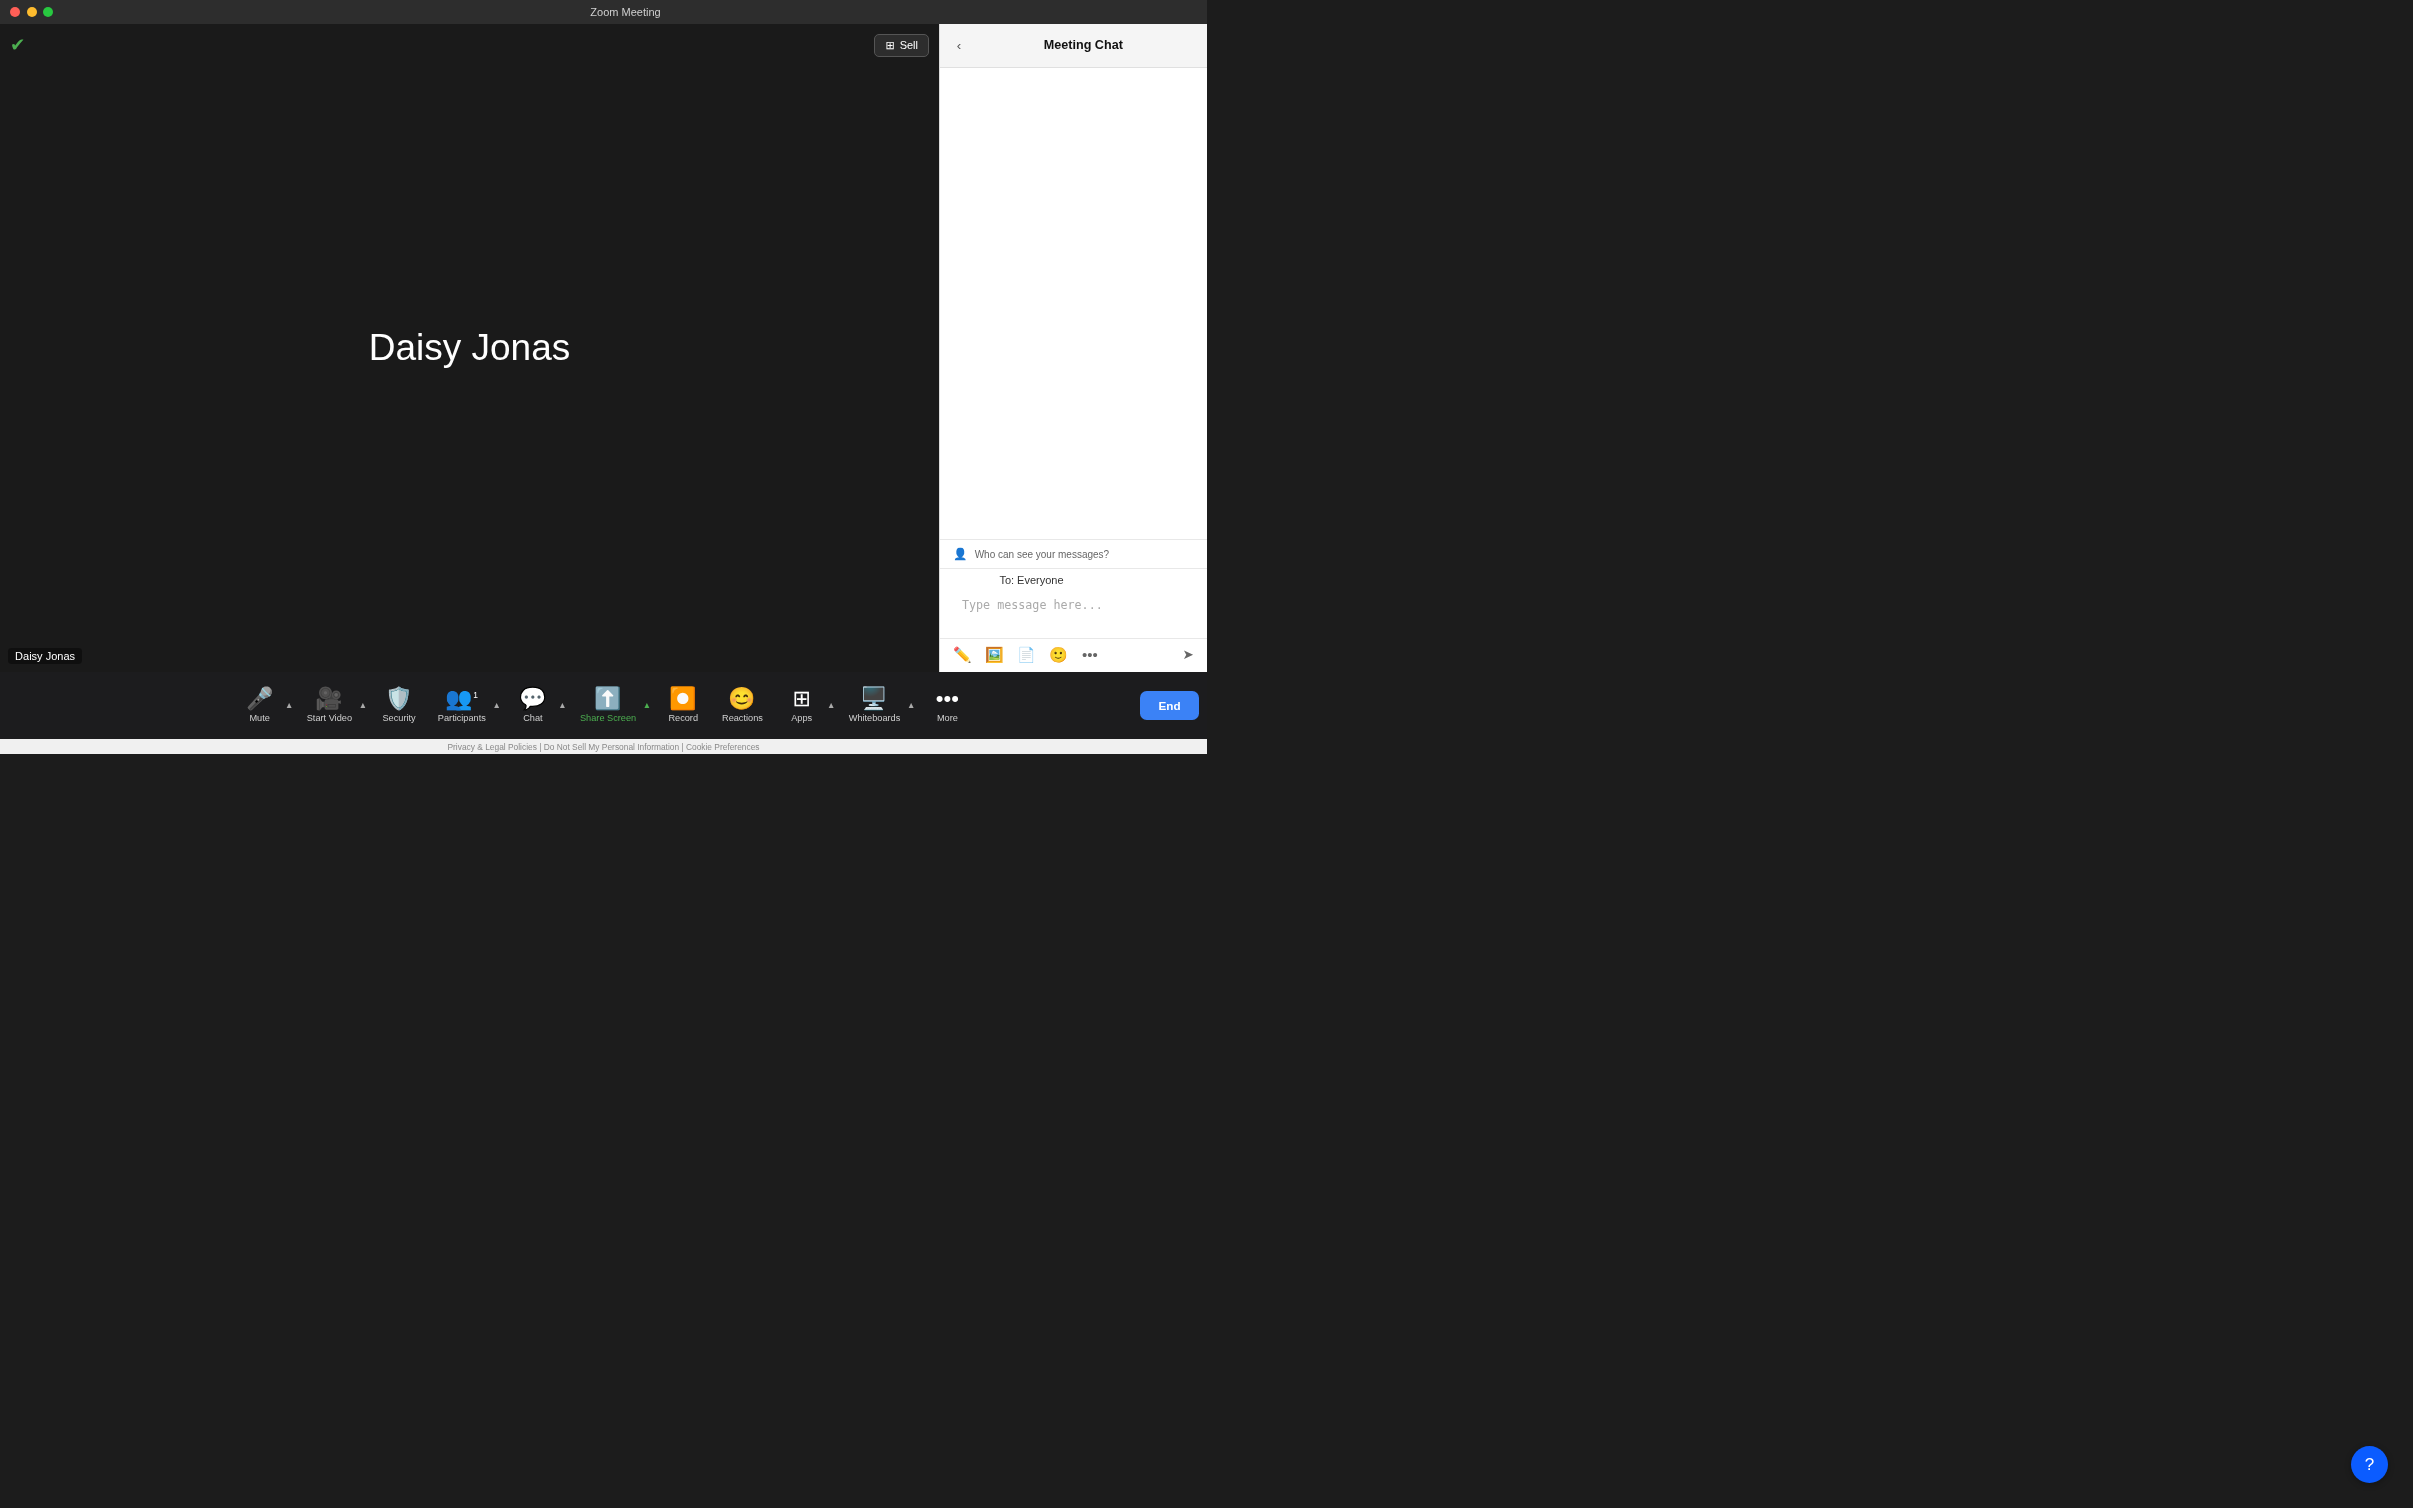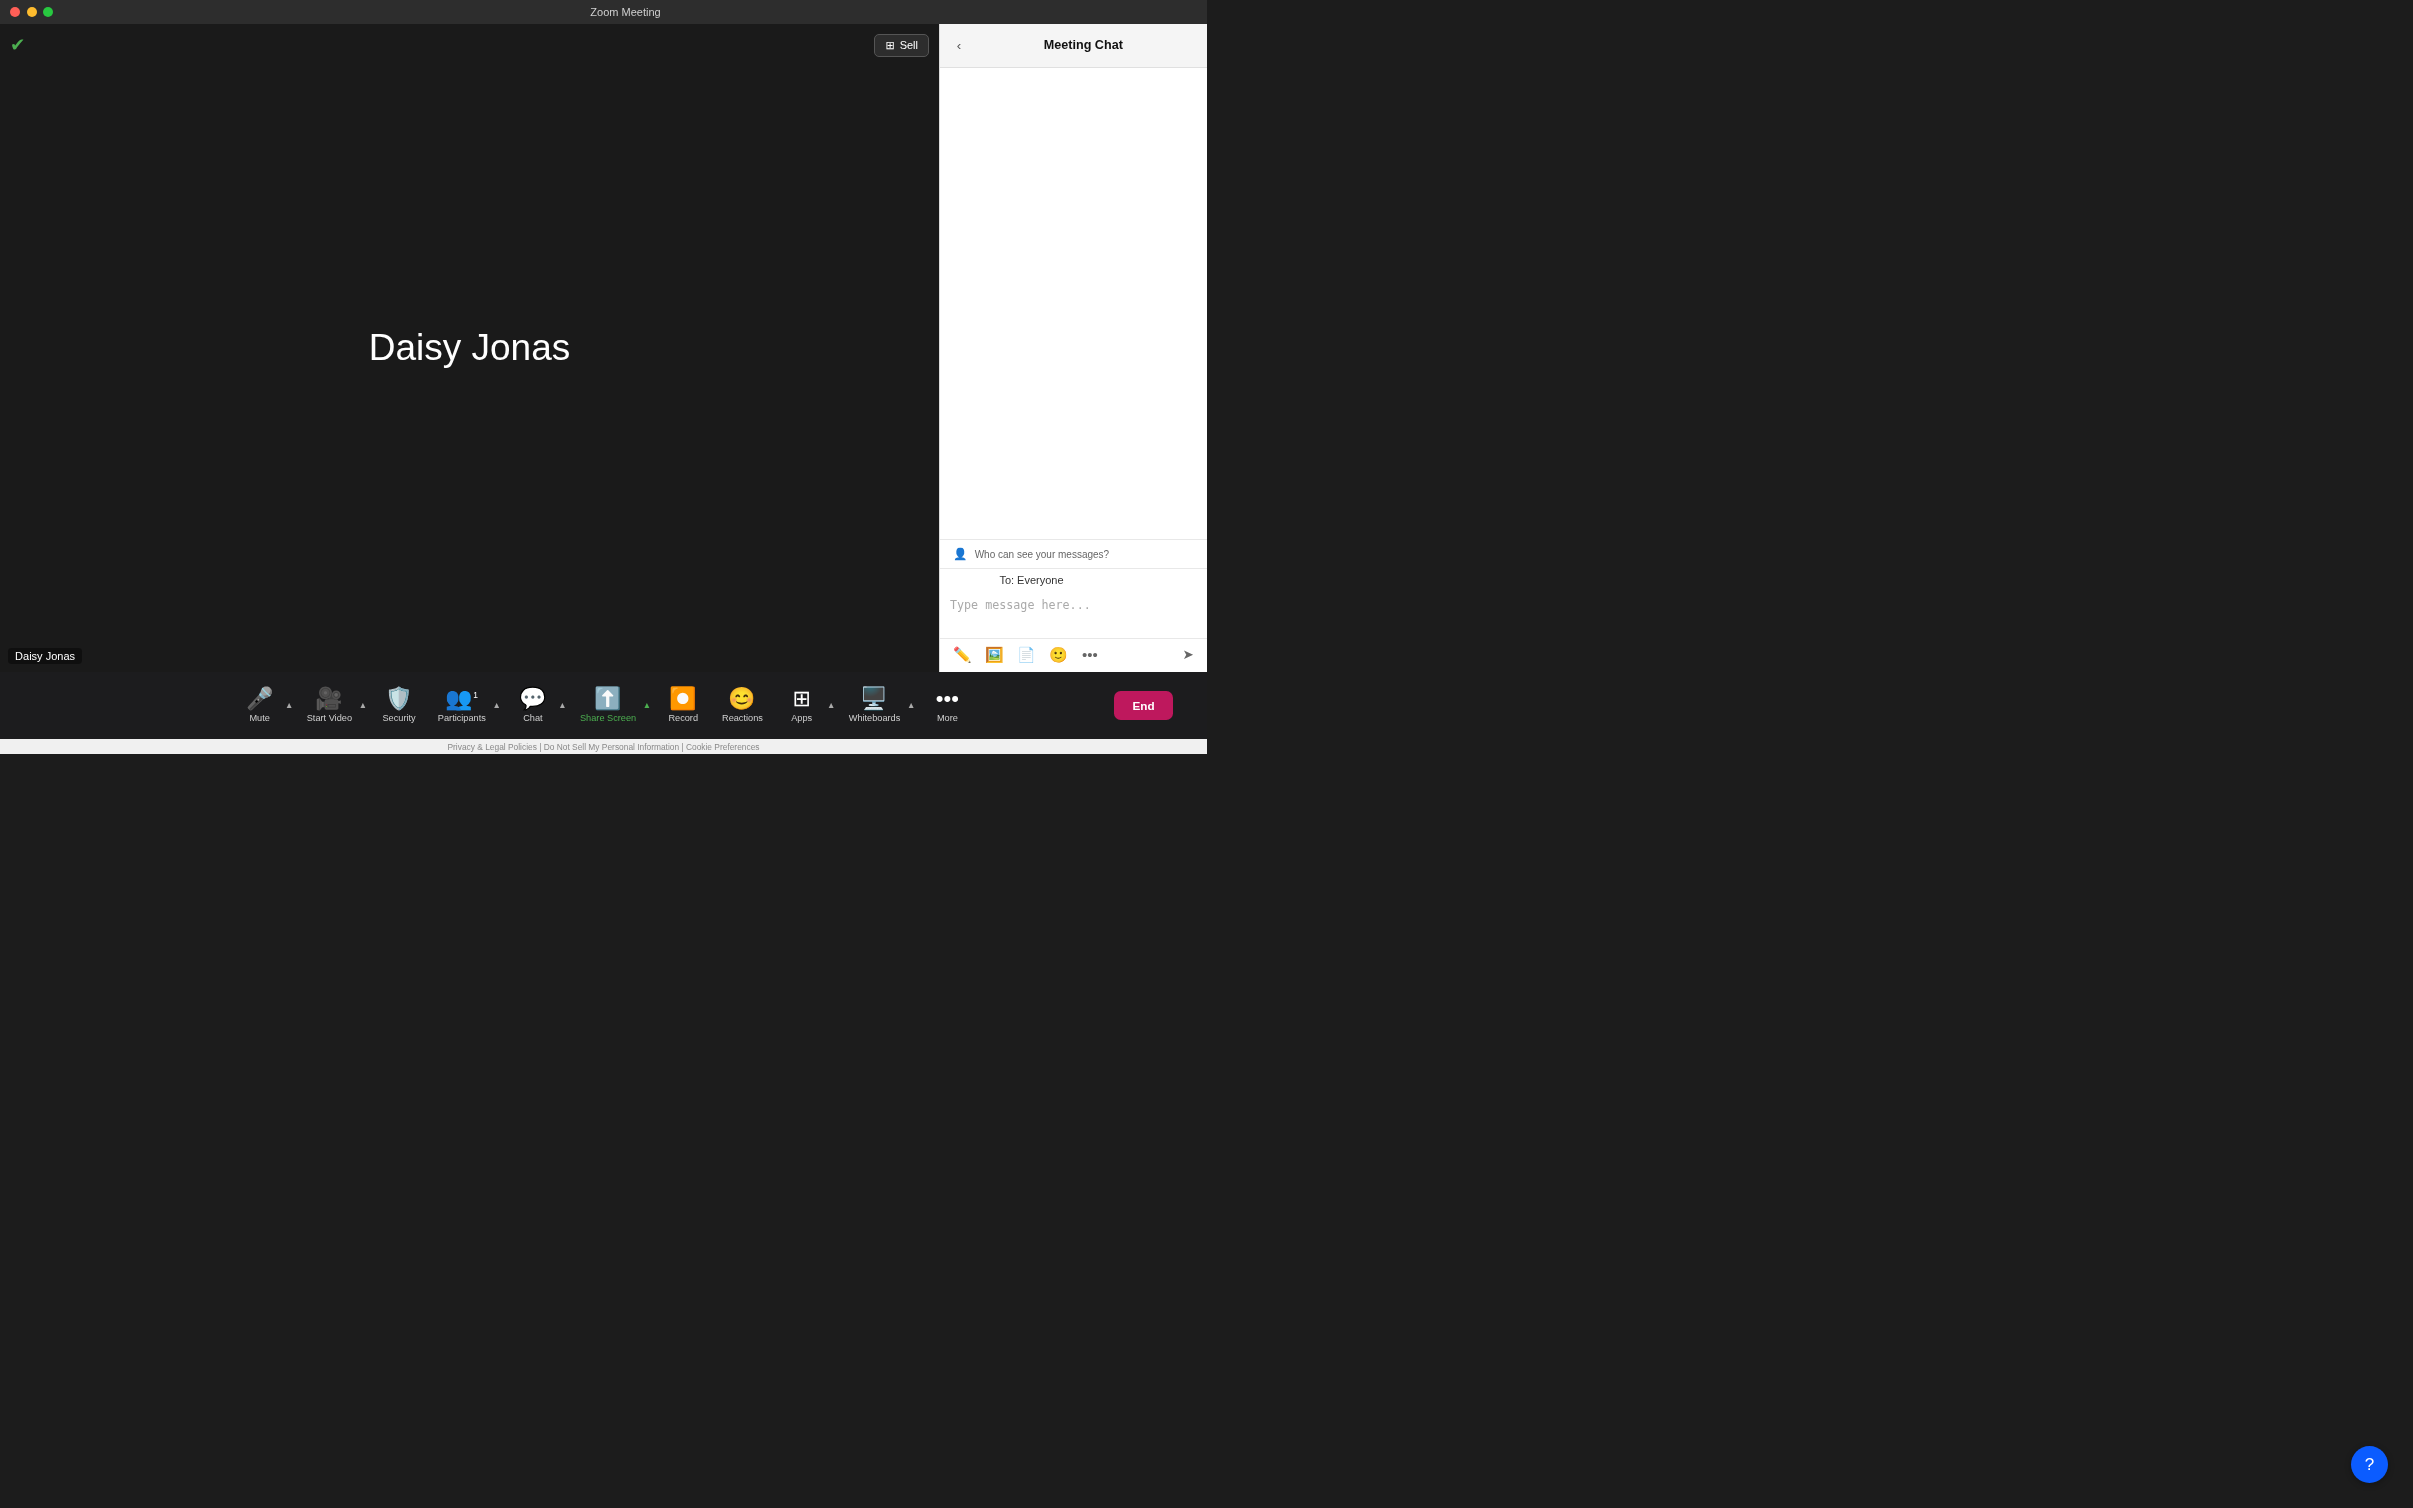--- a/index.html
+++ b/index.html
@@ -157,22 +157,22 @@
       border-radius: 6.7px;
       min-width: 54px;
       gap: 3.4px;
     }
     .tool-btn-share .icon { font-size: 22px; line-height: 1; color: #4caf50; }
     .tool-btn-share .label { font-size: 9.2px; color: #4caf50; }
 
     
     .end-btn {
       position: absolute;
-      right: 34px;
-      background: #be185d;
+      right: 8px;
+      background: #3b82f6;
       color: #fff;
       border: none;
       border-radius: 6.7px;
       font-size: 11.7px;
       font-weight: 600;
       padding: 8.4px 18.4px;
       cursor: pointer;
     }
 
     
@@ -229,20 +229,21 @@
     .chat-to-row {
       padding: 5px 13.4px 3.4px;
       font-size: 11px;
       color: #333;
       margin-left: 46px;
     }
 
     .chat-input-container {
       padding: 5px 10px 6.7px;
       border-top: none;
+      margin-left: 12px;
     }
 
     .chat-input {
       width: 100%;
       border: none;
       outline: none;
       font-size: 11.7px;
       color: #333;
       background: transparent;
       resize: none;

